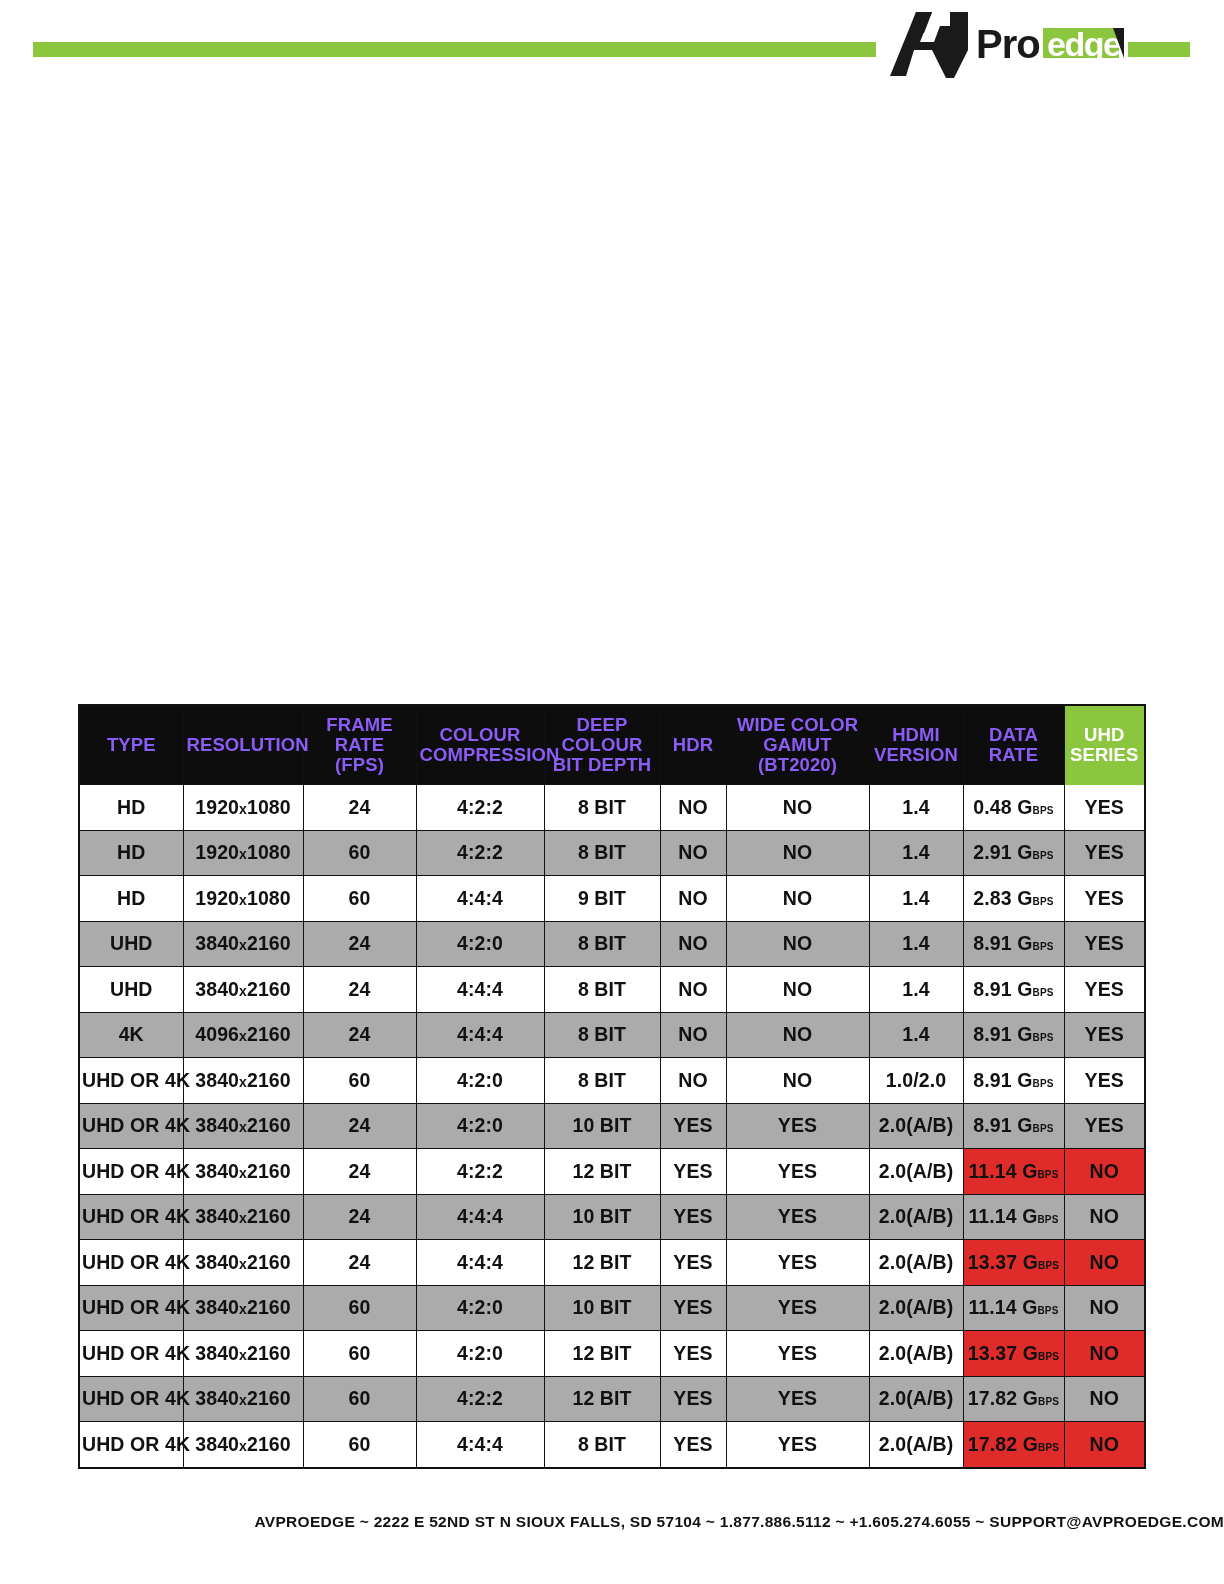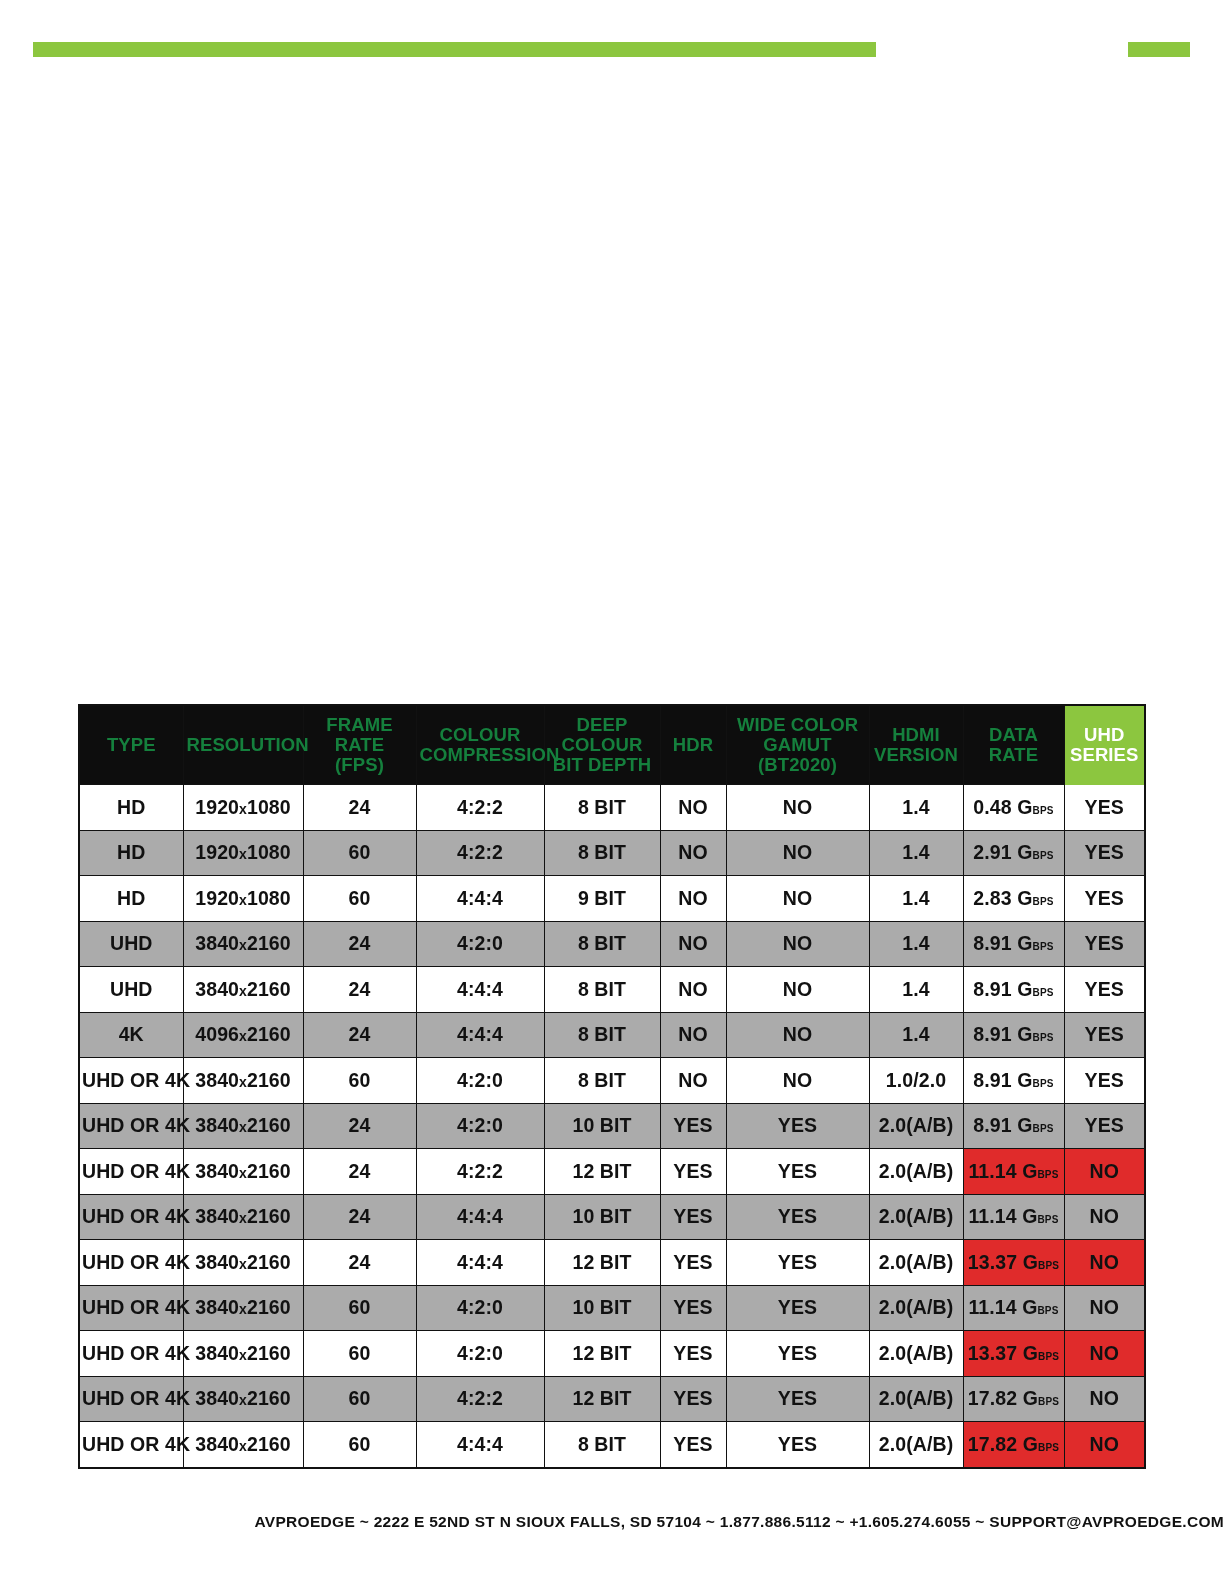--- a/index.html
+++ b/index.html
@@ -67,21 +67,21 @@
     border: 1px solid #111111;
     text-align: center;
     vertical-align: middle;
     font-family: "Liberation Sans Narrow", "Liberation Sans", sans-serif;
     font-weight: bold;
     font-stretch: condensed;
     letter-spacing: 0.1px;
   }
   thead th {
     background: #0D0D0D;
-    color: #15803d;
+    color: #8b5cf6;
     height: 74px;
     font-size: 18.5px;
     line-height: 1.08;
     padding: 2px 3px;
     text-transform: uppercase;
     border-color: #0D0D0D;
   }
   thead th.uhd-head {
     background: #8CC63F;
     color: #ffffff;
@@ -133,20 +133,31 @@
     letter-spacing: 0.3px;
     color: #111111;
   }
 </style>
 </head>
 <body>
 
 <div class="header">
   <div class="header-rule"></div>
   <div class="header-rule-right"></div>
+  <div class="logo">
+    <svg width="248" height="76" viewBox="0 0 248 76">
+
+      <path d="M14 70 L40 6 L56 6 L44 36 L58 36 L64 20 L74 20 L74 6 L92 6 L92 44 L78 72 L70 72 L56 44 L38 44 L30 70 Z" fill="#1A1A1A"></path>
+      <path d="M40 6 L56 6 L48 27 L33 27 Z" fill="#1A1A1A"></path>
+      <text x="100" y="52" font-family="'Liberation Sans', sans-serif" font-weight="bold" font-size="40" fill="#1A1A1A" letter-spacing="-1">Pro</text>
+      <rect x="167" y="22" width="76" height="30" fill="#8CC63F"></rect>
+      <text x="171" y="50" font-family="'Liberation Sans', sans-serif" font-weight="bold" font-size="34" fill="#ffffff" letter-spacing="-1.5">edge</text>
+      <path d="M237 22 L248 52 L248 22 Z" fill="#1A1A1A"></path>
+    </svg>
+  </div>
 </div>
 
 <div class="table-wrap">
   <table class="spec">
     <colgroup>
       <col class="c-type">
         <col class="c-res">
         <col class="c-fps">
         <col class="c-comp">
         <col class="c-depth">

